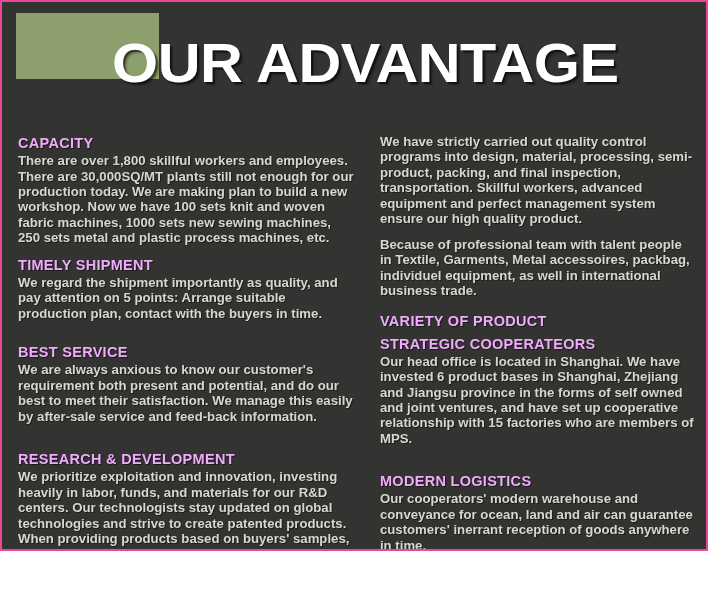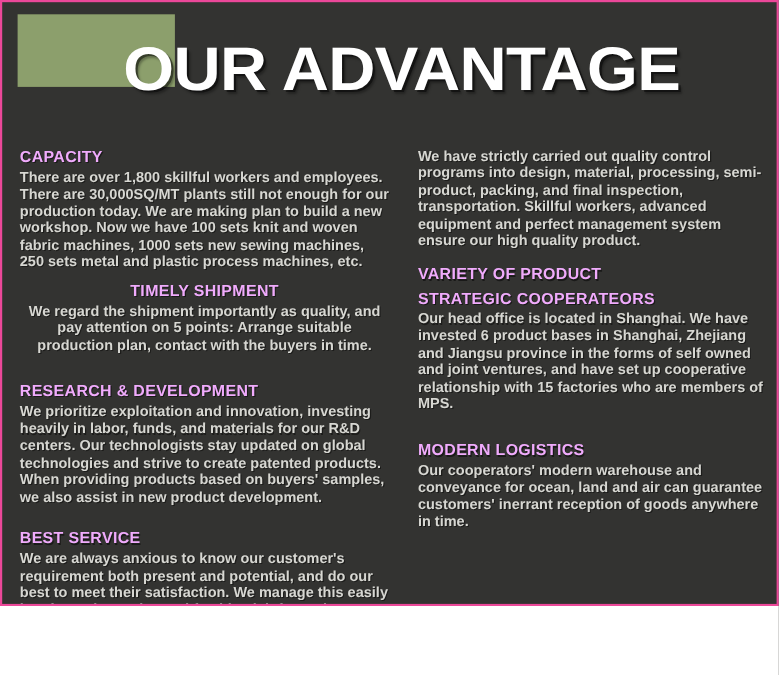--- a/index.html
+++ b/index.html
@@ -95,42 +95,43 @@
     <div class="accent-block" style="background: rgb(140, 159, 108);"></div>
     <h1 class="poster-title">OUR ADVANTAGE</h1>
   </div>
 
   <div class="columns">
     <div class="column left">
         <div class="section">
           <h2 class="section-heading">CAPACITY</h2>
           <p class="section-body">There are over 1,800 skillful workers and employees. There are 30,000SQ/MT plants still not enough for our production today. We are making plan to build a new workshop. Now we have 100 sets knit and woven fabric machines, 1000 sets new sewing machines, 250 sets metal and plastic process machines, etc.</p>
         </div>
-        <div class="section" style="margin-top: 10px; text-align: center;">
+        <div class="section" style="margin-top: 10px;">
           <h2 class="section-heading">TIMELY SHIPMENT</h2>
           <p class="section-body">We regard the shipment importantly as quality, and pay attention on 5 points: Arrange suitable production plan, contact with the buyers in time.</p>
+        </div>
+        <div class="section" style="margin-top: 22px;">
+          <h2 class="section-heading">BEST SERVICE</h2>
+          <p class="section-body">We are always anxious to know our customer's requirement both present and potential, and do our best to meet their satisfaction. We manage this easily by after-sale service and feed-back information.</p>
         </div>
         <div class="section" style="margin-top: 26px;">
           <h2 class="section-heading">RESEARCH &amp; DEVELOPMENT</h2>
           <p class="section-body">We prioritize exploitation and innovation, investing heavily in labor, funds, and materials for our R&amp;D centers. Our technologists stay updated on global technologies and strive to create patented products. When providing products based on buyers' samples, we also assist in new product development.</p>
-        </div>
-        <div class="section" style="margin-top: 22px;">
-          <h2 class="section-heading">BEST SERVICE</h2>
-          <p class="section-body">We are always anxious to know our customer's requirement both present and potential, and do our best to meet their satisfaction. We manage this easily by after-sale service and feed-back information.</p>
         </div>
         <div class="section" style="margin-top: 26px;">
           <h2 class="section-heading">FINANCE</h2>
           <p class="section-body">The cooperators, such as banks, give us finance support because of our sound reputation, and this accelerates our growth rapidly.</p>
         </div>
       </div>
     <div class="column right">
         <div class="section">
           <p class="section-body">We have strictly carried out quality control programs into design, material, processing, semi-product, packing, and final inspection, transportation. Skillful workers, advanced equipment and perfect management system ensure our high quality product.</p>
         </div>
         <div class="section" style="margin-top: 10px;">
+          <p class="section-body">Because of professional team with talent people in Textile, Garments, Metal accessoires, packbag, individuel equipment, as well in international business trade.</p>
         </div>
         <div class="section" style="margin-top: 14px;">
           <h2 class="section-heading">VARIETY OF PRODUCT</h2>
         </div>
         <div class="section" style="">
           <h2 class="section-heading">STRATEGIC COOPERATEORS</h2>
           <p class="section-body">Our head office is located in Shanghai. We have invested 6 product bases in Shanghai, Zhejiang and Jiangsu province in the forms of self owned and joint ventures, and have set up cooperative relationship with 15 factories who are members of MPS.</p>
         </div>
         <div class="section" style="margin-top: 26px;">
           <h2 class="section-heading">MODERN LOGISTICS</h2>

